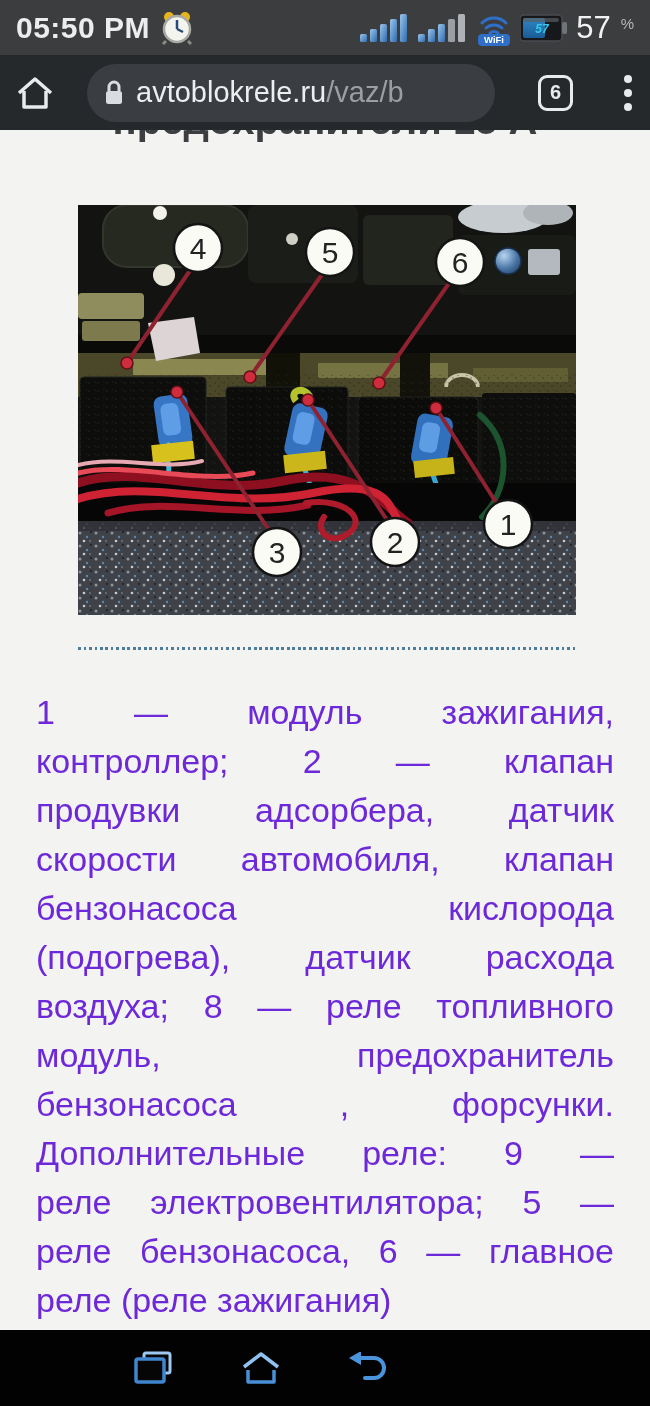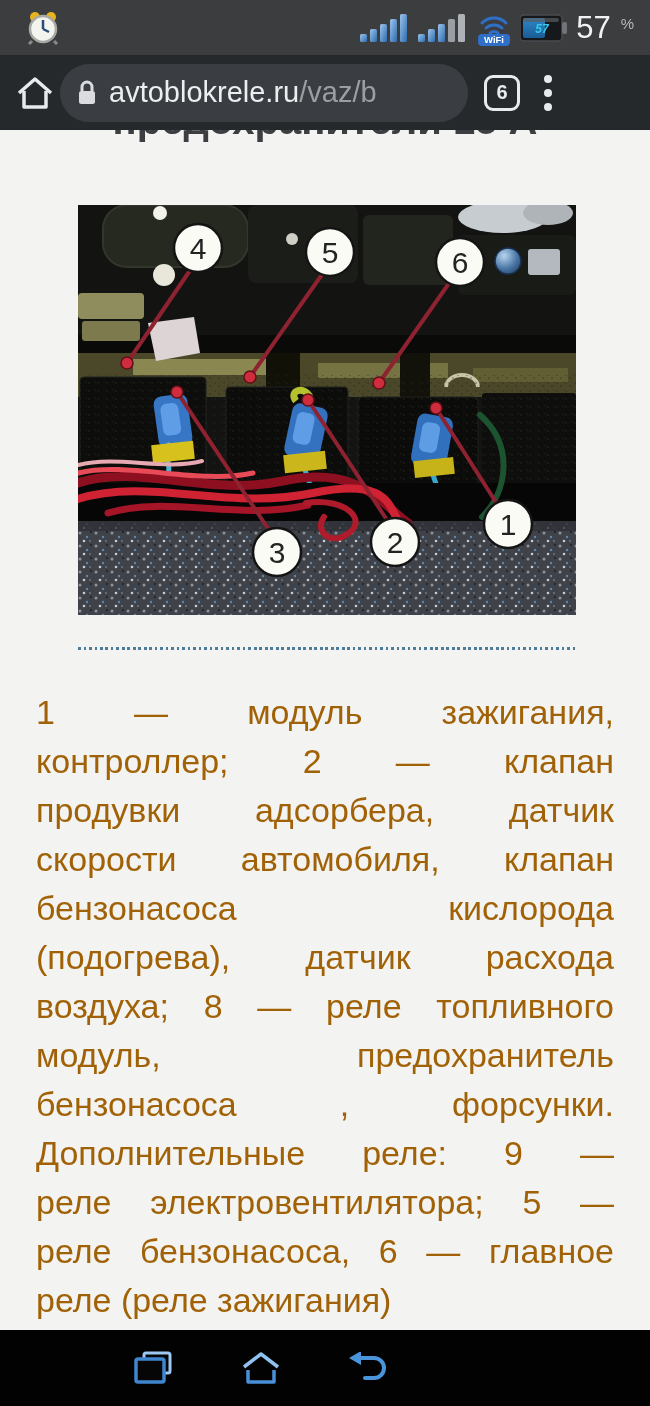--- a/index.html
+++ b/index.html
@@ -16,21 +16,21 @@
   }
   .time { font-size:30px; font-weight:700; color:#ededed; letter-spacing:.5px; }
   .alarm { margin-left:10px; display:flex; }
   .sb-right { margin-left:auto; display:flex; align-items:center; gap:8px; }
   .pct-num { font-size:31px; color:#f2f2f2; font-weight:400; }
   .pct-sign { font-size:15px; color:#b8b8b8; margin-left:2px; position:relative; top:-4px; }
   
   .toolbar {
     position:absolute; top:55px; left:0; width:650px; height:75px;
     background:#26292c; display:flex; align-items:center;
-    padding:0 14px; box-sizing:border-box; gap:4px;
+    padding:0 14px; box-sizing:border-box; gap:31px;
   }
   .home-btn { display:flex; }
   .omnibox {
     width:408px; height:58px; border-radius:29px; background:#3a3e42;
     display:flex; align-items:center; padding:0 16px; box-sizing:border-box;
     gap:11px; overflow:hidden; flex:0 0 auto;
   }
   .url { font-size:29px; white-space:nowrap; overflow:hidden; }
   .url .domain { color:#eceef0; }
   .url .path { color:#9b9fa4; }
@@ -49,36 +49,37 @@
   }
   .heading {
     position:absolute; top:-33px; left:0; right:0; text-align:center;
     font-size:40px; line-height:46px; font-weight:600; color:#3c3e42;
   }
   .photo { position:absolute; left:78px; top:75px; width:498px; height:410px; }
   .divider {
     position:absolute; left:78px; top:517px; width:499px; height:3px;
     background:repeating-linear-gradient(90deg,#4e7d99 0 2.5px, transparent 2.5px 5.5px);
   }
-  .desc { position:absolute; left:36px; top:558px; width:578px; font-size:34px; color:#a16207; }
+  .desc { position:absolute; left:36px; top:558px; width:578px; font-size:34px; color:#6d28d9; }
   .dline { height:49px; line-height:49px; text-align:justify; text-align-last:justify; }
   .dline.last { text-align-last:left; }
   
   .navbar { position:absolute; top:1330px; left:0; width:650px; height:76px; background:#020202; }
   .nav-btn { position:absolute; top:20px; width:44px; height:36px; display:flex; align-items:center; justify-content:center; }
   .nav-recents { left:131px; }
   .nav-home   { left:239px; }
   .nav-back   { left:346px; }
 </style>
 </head>
 <body>
 
 <div class="screen">
 
   <div class="status-bar">
+    <span class="time">05:50 PM</span>
     <span class="alarm">
       <svg width="34" height="34" viewBox="0 0 34 34">
         <circle cx="9" cy="6" r="5" fill="#e8b41e"></circle>
         <circle cx="25" cy="6" r="5" fill="#e8b41e"></circle>
         <circle cx="17" cy="18" r="13" fill="#f4f4ee" stroke="#a8a8a4" stroke-width="2.5"></circle>
         <line x1="17" y1="18" x2="17" y2="9" stroke="#2a4a78" stroke-width="2.5"></line>
         <line x1="17" y1="18" x2="23" y2="21" stroke="#2a4a78" stroke-width="2.5"></line>
         <line x1="6" y1="30" x2="3" y2="33" stroke="#8a8a86" stroke-width="3"></line>
         <line x1="28" y1="30" x2="31" y2="33" stroke="#8a8a86" stroke-width="3"></line>
       </svg>

